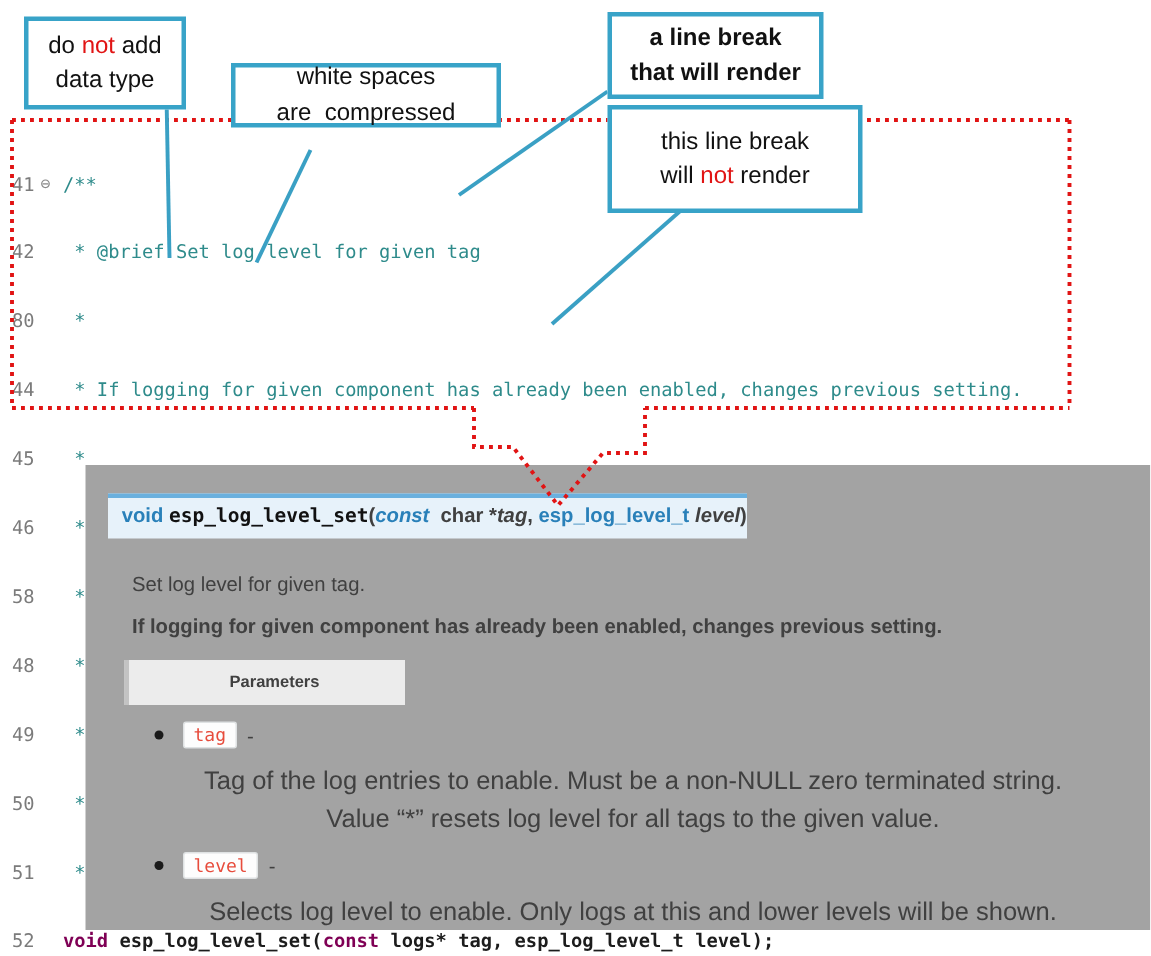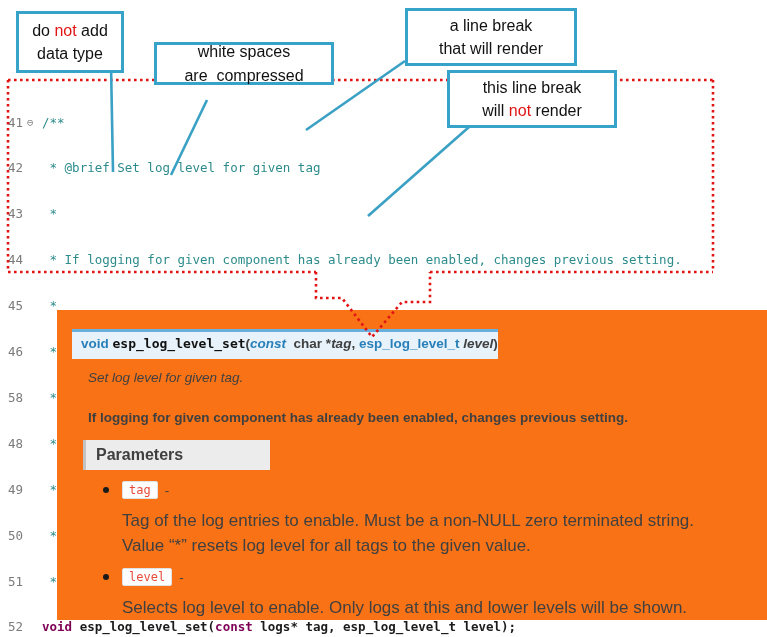--- a/index.html
+++ b/index.html
@@ -26,57 +26,57 @@
   .cline{display:flex;height:15.3px;}
   .ln{display:inline-block;width:19px;color:#7b7b7b;text-align:left;flex:none;}
   .fold{display:inline-block;width:15px;color:#8a8a8a;font-size:11px;flex:none;}
   .ctext{white-space:pre;}
   .ctext.comment{color:#2e8b8b;}
   .kw{color:#7f0055;font-weight:bold;}
   .idtxt{color:#1c1c1c;font-weight:bold;text-align:right;}
   
   #docpanel{
     position:absolute;left:57px;top:310px;width:710px;height:310px;
-    background:#f97316;z-index:2;color:#404040;
+    background:#a3a3a3;z-index:2;color:#404040;text-align:center;
   }
   #sigbox{
     position:absolute;left:15px;top:19px;width:426px;height:30px;box-sizing:border-box;
     background:#e7f2fa;border-top:3px solid #6ab0de;padding:4px 0 0 9px;
     font-size:13.5px;white-space:pre;color:#404040;
   }
   .sig-kw{color:#2980b9;font-weight:bold;}
   .sig-kw.it{font-style:italic;}
   .sig-name{font-family:"DejaVu Sans Mono","Liberation Mono",monospace;font-weight:bold;color:#111;font-size:13px;}
   .sig-plain{color:#404040;font-weight:600;}
   .sig-param{color:#404040;font-weight:bold;font-style:italic;}
   .docp{position:absolute;font-size:13.5px;color:#404040;}
   #params-header{
     position:absolute;left:26px;top:130px;width:187px;height:30px;box-sizing:border-box;
     background:#ececec;border-left:3px solid #c3c3c3;padding-left:10px;
-    font-size:16px;font-weight:bold;color:#404040;line-height:30px;
+    font-size:11px;font-weight:bold;color:#404040;line-height:30px;
   }
   .param-item{position:absolute;left:46px;}
   .param-row{display:flex;align-items:center;height:20px;}
   .bullet{width:6px;height:6px;border-radius:50%;background:#1a1a1a;margin-right:13px;flex:none;}
   .chip{
     font-family:"DejaVu Sans Mono","Liberation Mono",monospace;font-size:12px;color:#e74c3c;
     background:#fdfdfd;border:1px solid #dfe2e3;padding:1px 6px;border-radius:2px;
   }
   .dash{margin-left:7px;color:#404040;font-size:13.5px;}
   .param-desc{margin:8px 0 0 19px;width:600px;font-size:17px;line-height:25px;color:#404040;}
 </style>
 </head>
 <body>
 
 <div id="canvas">
 
   <div id="code">
     <div class="cline"><span class="ln">41</span><span class="fold">⊖</span><span class="ctext comment">/**</span></div>
     <div class="cline"><span class="ln">42</span><span class="fold"></span><span class="ctext comment"> * @brief Set log level for given tag</span></div>
-    <div class="cline"><span class="ln">43</span><span class="fold"></span><span class="ctext comment"> *</span></div>
+    <div class="cline"><span class="ln">80</span><span class="fold"></span><span class="ctext comment"> *</span></div>
     <div class="cline"><span class="ln">44</span><span class="fold"></span><span class="ctext comment"> * If logging for given component has already been enabled, changes previous setting.</span></div>
     <div class="cline"><span class="ln">45</span><span class="fold"></span><span class="ctext comment"> *</span></div>
     <div class="cline"><span class="ln">46</span><span class="fold"></span><span class="ctext comment"> * @param tag   Tag of the log entries to enable. Must be a non-NULL zero terminated string.</span></div>
     <div class="cline"><span class="ln">58</span><span class="fold"></span><span class="ctext comment"> *              Value "*" resets log level for all tags to the given value.</span></div>
     <div class="cline"><span class="ln">48</span><span class="fold"></span><span class="ctext comment"> *</span></div>
     <div class="cline"><span class="ln">49</span><span class="fold"></span><span class="ctext comment"> * @param level  Selects log level to enable.</span></div>
     <div class="cline"><span class="ln">50</span><span class="fold"></span><span class="ctext comment"> *               Only logs at this and lower levels will be shown.</span></div>
     <div class="cline"><span class="ln">51</span><span class="fold"></span><span class="ctext comment"> */</span></div>
     <div class="cline"><span class="ln">52</span><span class="fold"></span><span class="ctext"><span class="kw">void </span><span class="idtxt">esp_log_level_set(</span><span class="kw">const</span><span class="idtxt"> logs* tag, esp_log_level_t level);</span></span></div>
   </div>
@@ -102,33 +102,33 @@
   </svg>
 
   <div class="callout" style="left:16px;top:11px;width:108px;height:62px;">
     <div><span>do </span><span class="red">not</span><span> add</span></div>
     <div>data type</div>
   </div>
   <div class="callout" style="left:154px;top:42px;width:180px;height:43px;">
     <div>white spaces</div>
     <div>are  compressed</div>
   </div>
-  <div class="callout" style="left:405px;top:8px;width:172px;height:58px;">
+  <div class="callout" style="left:405px;top:8px;width:144px;height:58px;font-weight:bold;">
     <div>a line break</div>
     <div>that will render</div>
   </div>
-  <div class="callout" style="left:405px;top:70px;width:170px;height:58px;margin-left:42px;">
+  <div class="callout" style="left:405px;top:70px;width:170px;height:72px;">
     <div>this line break</div>
     <div><span>will </span><span class="red">not</span><span> render</span></div>
   </div>
 
   <div id="docpanel">
     <div id="sigbox"><span class="sig-kw">void </span><span class="sig-name">esp_log_level_set</span><span class="sig-plain">(</span><span class="sig-kw it">const</span><span class="sig-plain">  char *</span><span class="sig-param">tag</span><span class="sig-plain">, </span><span class="sig-kw">esp_log_level_t</span><span class="sig-plain"> </span><span class="sig-param">level</span><span class="sig-plain">)</span></div>
 
-    <div class="docp" style="left:31px;top:60px;font-style:italic;">Set log level for given tag.</div>
+    <div class="docp" style="left:31px;top:72px;">Set log level for given tag.</div>
     <div class="docp" style="left:31px;top:100px;font-weight:bold;">If logging for given component has already been enabled, changes previous setting.</div>
 
     <div id="params-header">Parameters</div>
 
     <div class="param-item" style="top:170px;">
       <div class="param-row">
         <div class="bullet"></div>
         <span class="chip">tag</span>
         <span class="dash">-</span>
       </div>

